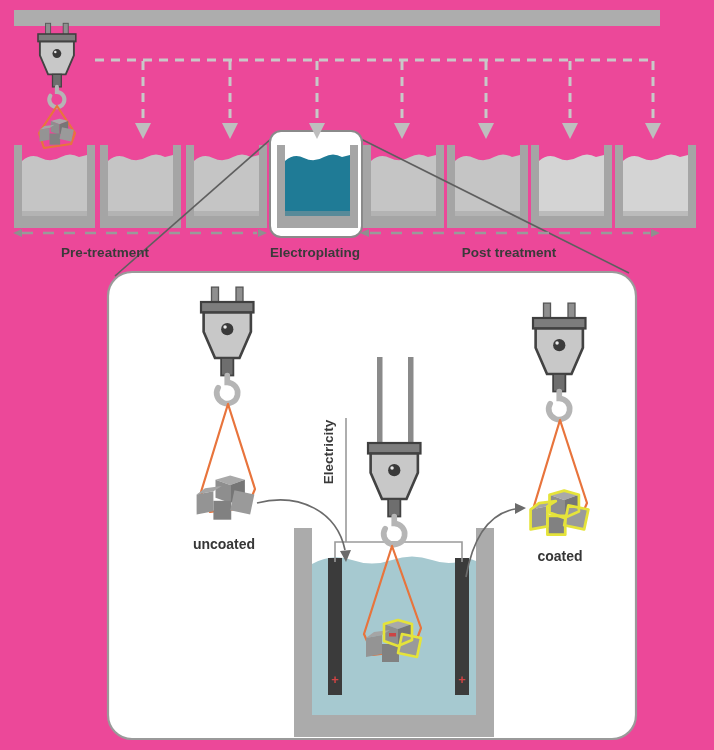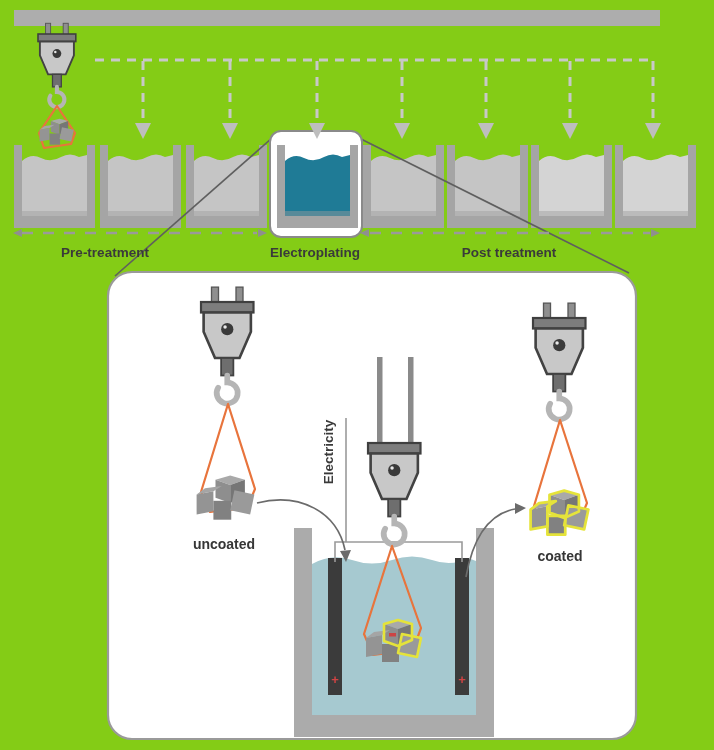--- a/index.html
+++ b/index.html
@@ -1,16 +1,16 @@
 <!DOCTYPE html>
 <html><head>
 <meta charset="utf-8">
 <style>
   html,body{margin:0;padding:0;background:#ffffff;}
-  .stage{position:relative;width:714px;height:750px;background:#84cc16;overflow:hidden;
+  .stage{position:relative;width:714px;height:750px;background:#ec4899;overflow:hidden;
          font-family:"Liberation Sans",sans-serif;}
   svg{position:absolute;left:0;top:0;}
   .lbl{font-family:"Liberation Sans",sans-serif;font-weight:700;font-size:13.5px;fill:#3a3a3a;}
   .lbl-sm{font-family:"Liberation Sans",sans-serif;font-weight:700;font-size:14px;fill:#363636;}
   .plus{font-family:"Liberation Sans",sans-serif;font-weight:700;font-size:13px;fill:#d04343;}
   .dash-light{stroke:#c8c8c8;stroke-width:3;fill:none;stroke-dasharray:9 7;}
   .dash-mid{stroke:#9a9a9a;stroke-width:2.6;fill:none;stroke-dasharray:11 10;}
   .sling{stroke:#E8743C;stroke-width:2.2;fill:none;stroke-linejoin:round;}
   .wire{stroke:#9a9a9a;stroke-width:1.6;fill:none;}
   .flow{stroke:#6b6b6b;stroke-width:1.7;fill:none;}

